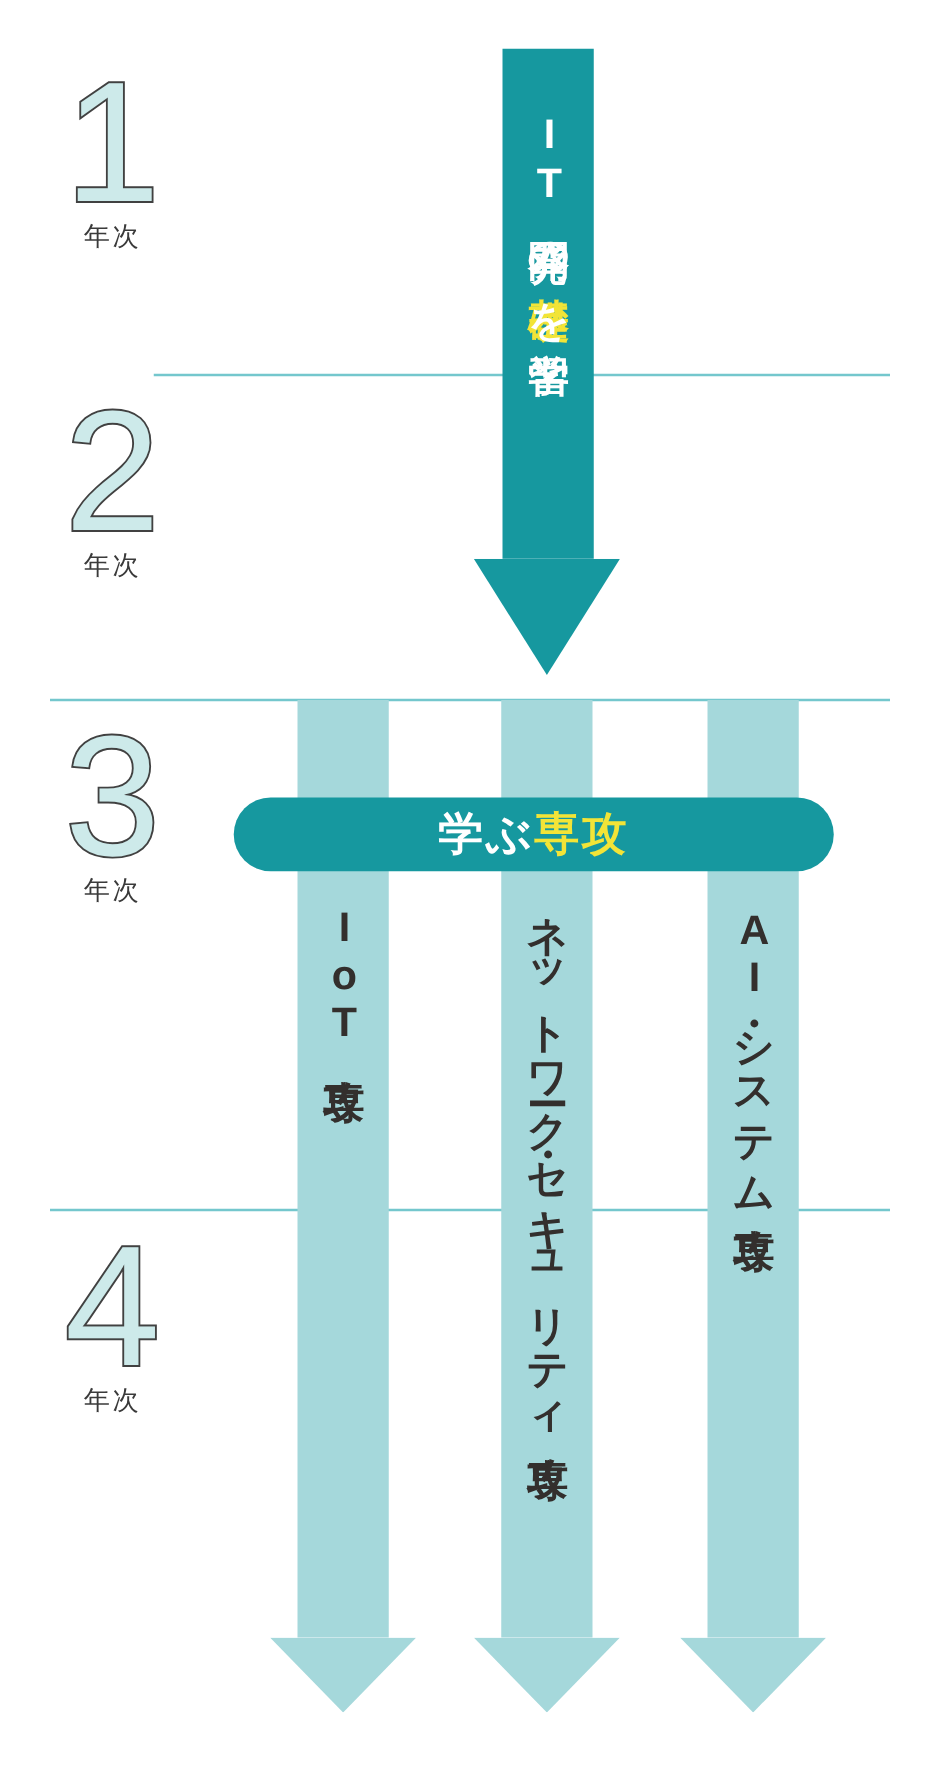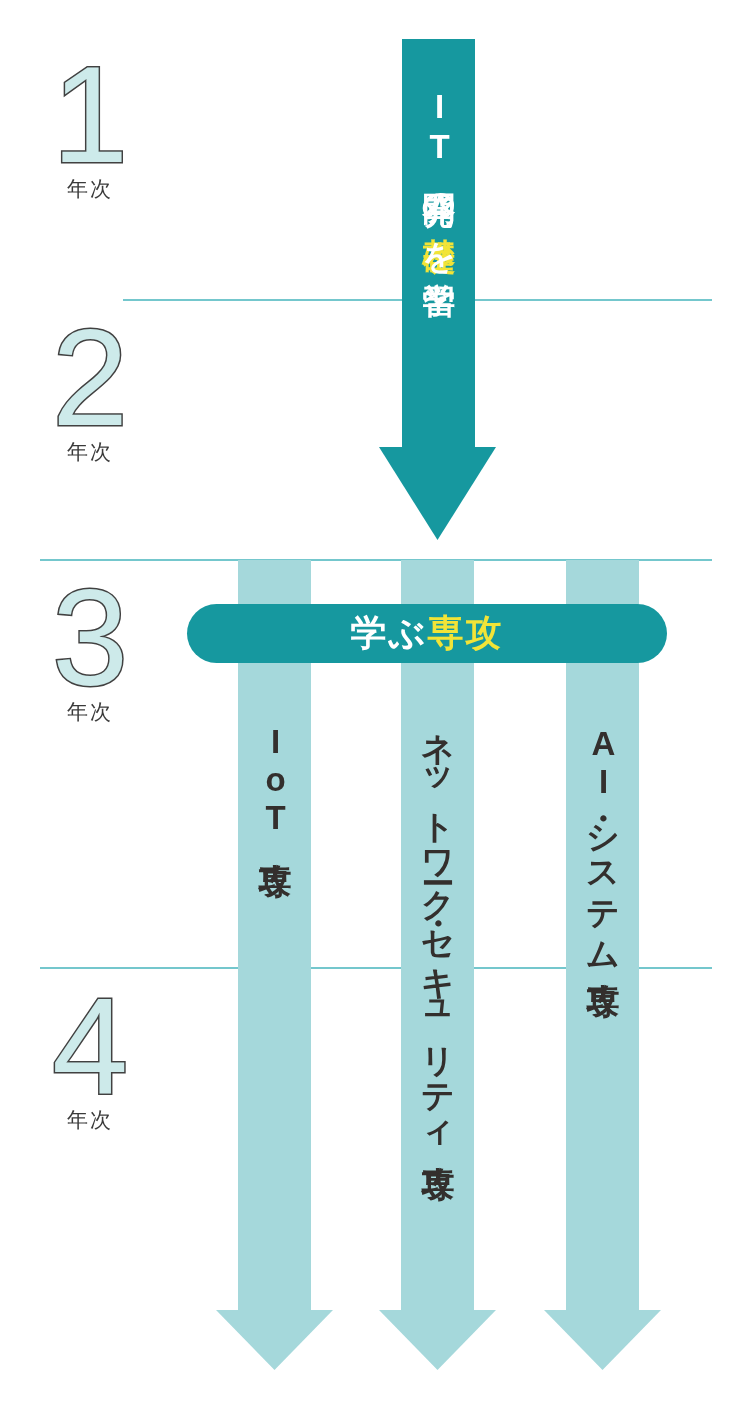--- a/index.html
+++ b/index.html
@@ -35,21 +35,21 @@
 
   
   .vwrap { position:absolute; display:flex; justify-content:center; }
   .vtext { writing-mode:vertical-rl; text-orientation:upright; white-space:nowrap; }
 
   .main-text { left:402px; top:88px; width:73px; }
   .main-text .vtext { font-size:33px; font-weight:700; letter-spacing:2.5px; color:#ffffff; }
 
   
   .pill {
-    position:absolute; left:187px; top:604px; width:480px; height:59px;
+    position:absolute; left:187px; top:638px; width:480px; height:59px;
     background:var(--teal,#16989f); border-radius:30px;
     display:flex; align-items:center; justify-content:center;
     color:#ffffff; font-size:36px; font-weight:700; letter-spacing:2px;
   }
   .hl { color:var(--yellow,#f2e437); }
 
   
   .track-body { position:absolute; top:560px; width:73px; height:750px; background:var(--light,#a5d8db); }
   .tb1 { left:238px; } .tb2 { left:401px; } .tb3 { left:566px; }
   .track-head { position:absolute; top:1310px; width:117px; height:60px; background:var(--light,#a5d8db);

